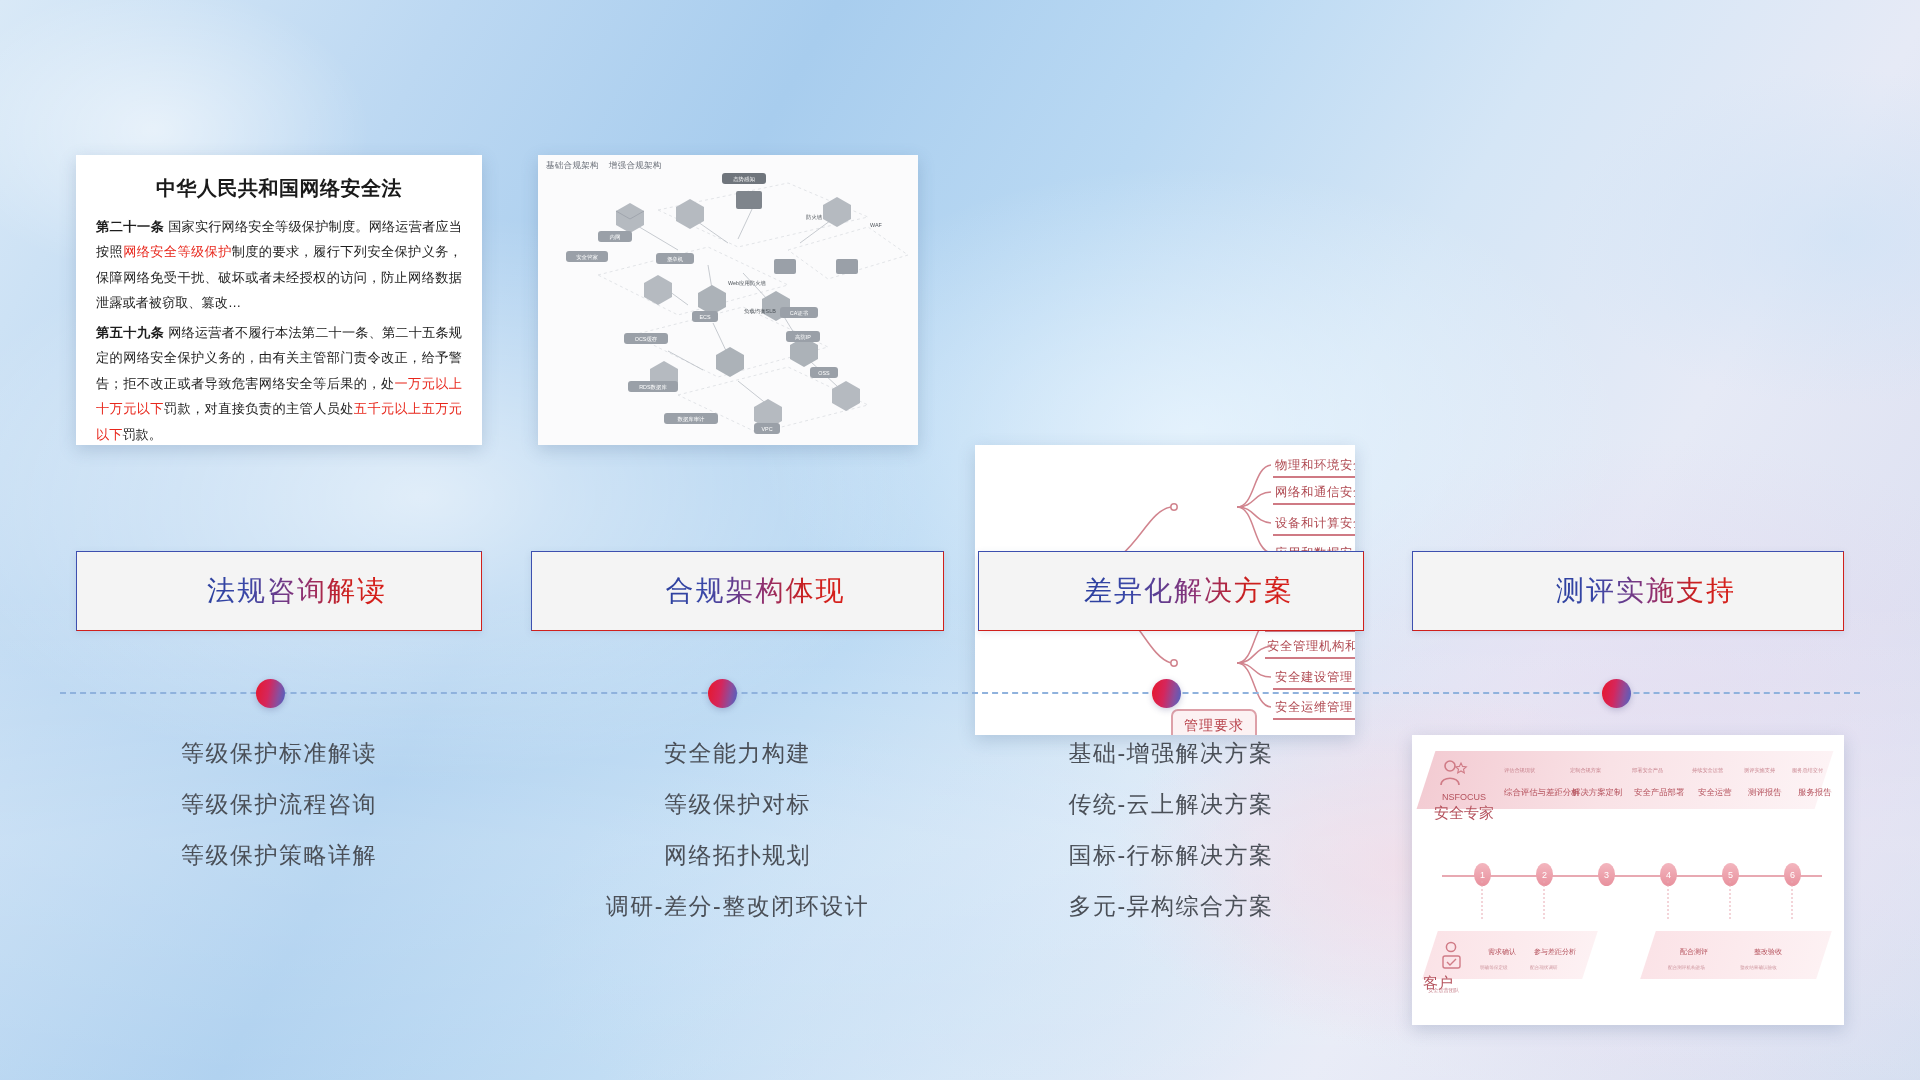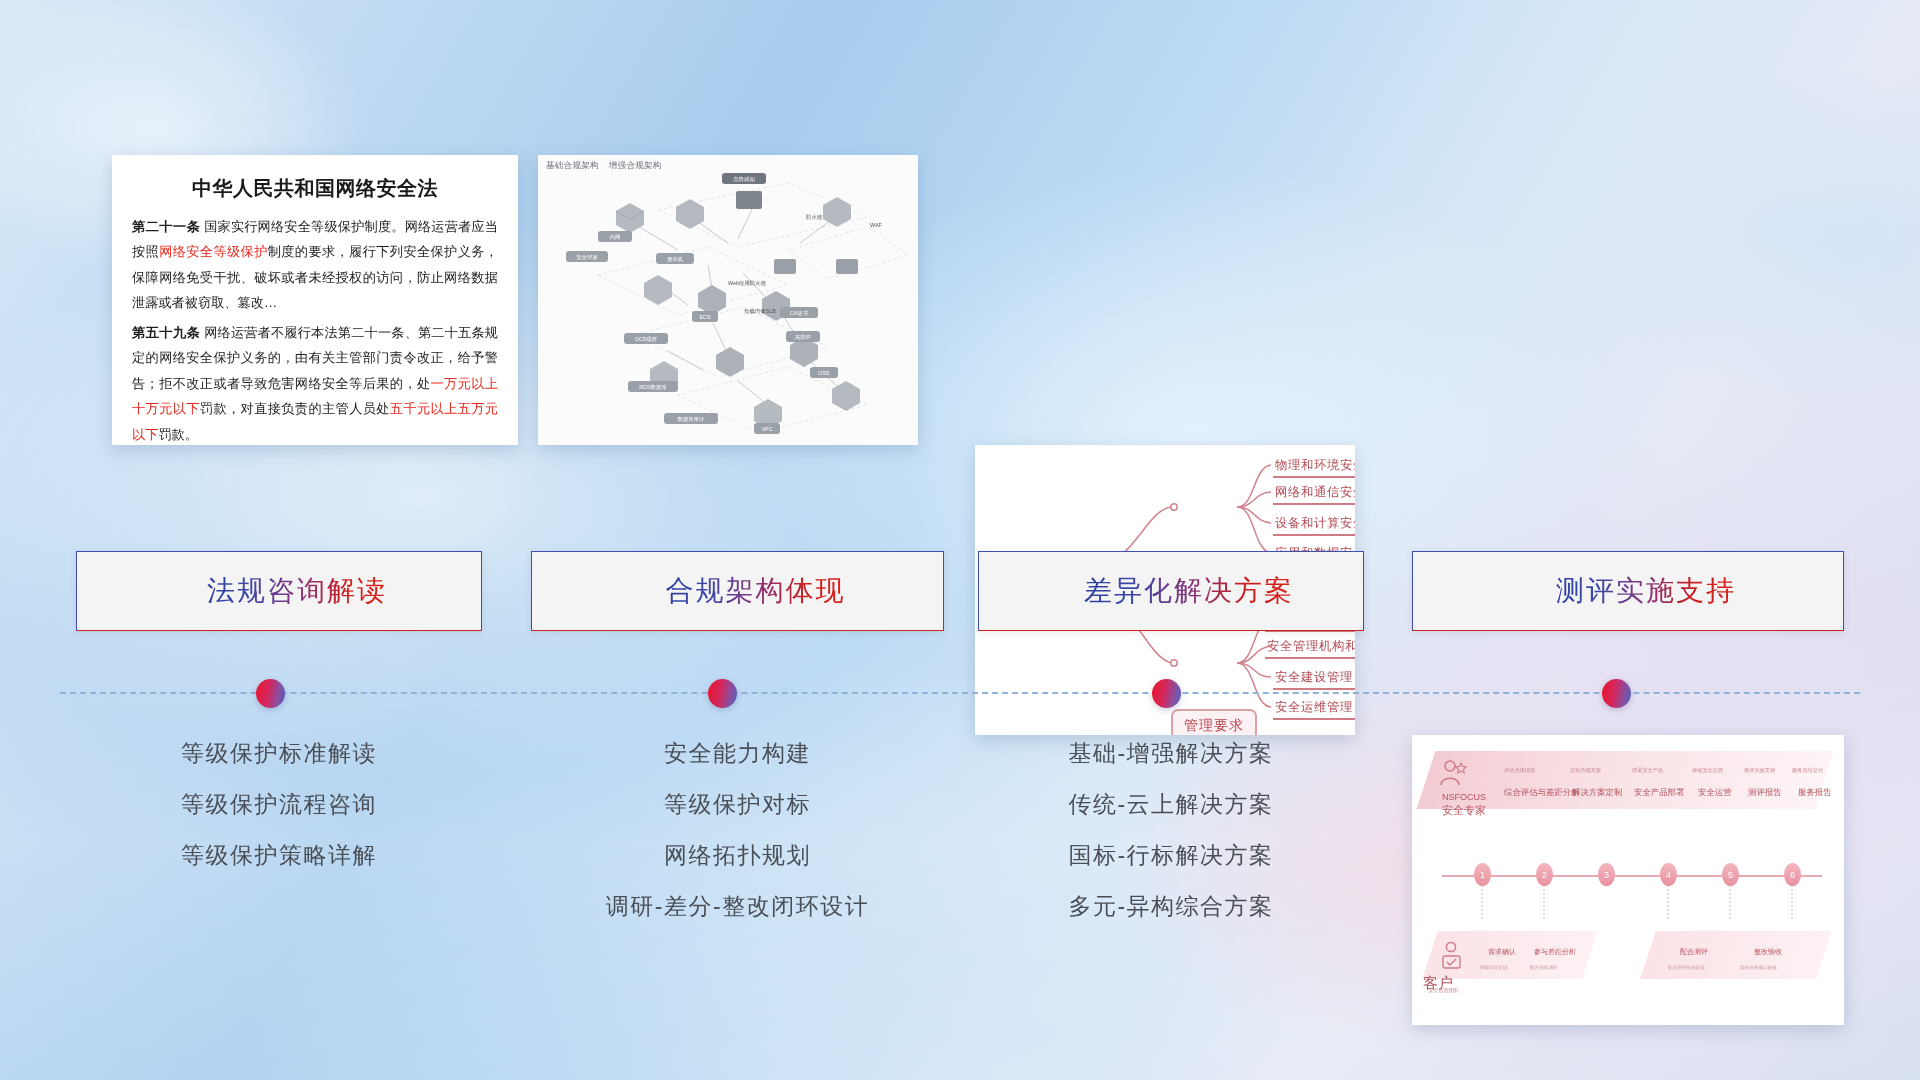--- a/index.html
+++ b/index.html
@@ -139,21 +139,21 @@
 
 <div id="bg">
   <div class="bg-l1"></div>
   <div class="bg-l2"></div>
   <div class="bg-l3"></div>
   <div class="bg-l4"></div>
 </div>
 
 <div id="stage">
 
-  <div class="card law" style="left:76px;width:406px;margin-left:36px;">
+  <div class="card law" style="left:76px;width:406px;">
     <div class="law-title">中华人民共和国网络安全法</div>
     <p class="law-p">
       <b>第二十一条</b><span> 国家实行网络安全等级保护制度。网络运营者应当按照</span><span class="law-red">网络安全等级保护</span><span>制度的要求，履行下列安全保护义务，保障网络免受干扰、破坏或者未经授权的访问，防止网络数据泄露或者被窃取、篡改…</span>
     </p>
     <p class="law-p">
       <b>第五十九条</b><span> 网络运营者不履行本法第二十一条、第二十五条规定的网络安全保护义务的，由有关主管部门责令改正，给予警告；拒不改正或者导致危害网络安全等后果的，处</span><span class="law-red">一万元以上十万元以下</span><span>罚款，对直接负责的主管人员处</span><span class="law-red">五千元以上五万元以下</span><span>罚款。</span>
     </p>
   </div>
 
   <div class="card arch" style="left:538px;width:380px;">
@@ -299,21 +299,21 @@
   <div class="card flow" style="left:1412px;width:432px;">
     <div style="position:absolute;inset:8px;background:#fff;"></div>
 
     <div class="fl-band" style="left:14px;top:16px;width:398px;height:58px;background:linear-gradient(90deg,#f3ccd3 0%,#f9e2e6 45%,#fdf3f5 100%);"></div>
     <svg style="position:absolute;left:24px;top:22px;width:34px;height:34px;" viewBox="0 0 34 34">
       <circle cx="14" cy="9" r="5" fill="none" stroke="#d07b86" stroke-width="1.6"></circle>
       <path d="M5 28 C5 19, 23 19, 23 28" fill="none" stroke="#d07b86" stroke-width="1.6"></path>
       <path d="M25 6 l1.6 3.4 3.7 .4 -2.8 2.5 .8 3.6 -3.3 -1.9 -3.3 1.9 .8 -3.6 -2.8 -2.5 3.7 -.4 Z" fill="none" stroke="#d07b86" stroke-width="1.1"></path>
     </svg>
     <div class="fl-ttl" style="left:22px;top:56px;width:60px;font-size:9px;">NSFOCUS</div>
-    <div class="fl-ttl" style="left:22px;top:68px;width:60px;font-size:11px;">安全专家</div>
+    <div class="fl-ttl" style="left:22px;top:68px;width:60px;font-size:15px;">安全专家</div>
 
     <div class="fl-ttl" style="left:92px;top:52px;">综合评估与差距分析</div>
     <div class="fl-sub" style="left:92px;top:32px;">评估合规现状</div>
     <div class="fl-ttl" style="left:160px;top:52px;">解决方案定制</div>
     <div class="fl-sub" style="left:158px;top:32px;">定制合规方案</div>
     <div class="fl-ttl" style="left:222px;top:52px;">安全产品部署</div>
     <div class="fl-sub" style="left:220px;top:32px;">部署安全产品</div>
     <div class="fl-ttl" style="left:286px;top:52px;">安全运营</div>
     <div class="fl-sub" style="left:280px;top:32px;">持续安全运营</div>
     <div class="fl-ttl" style="left:336px;top:52px;">测评报告</div>

